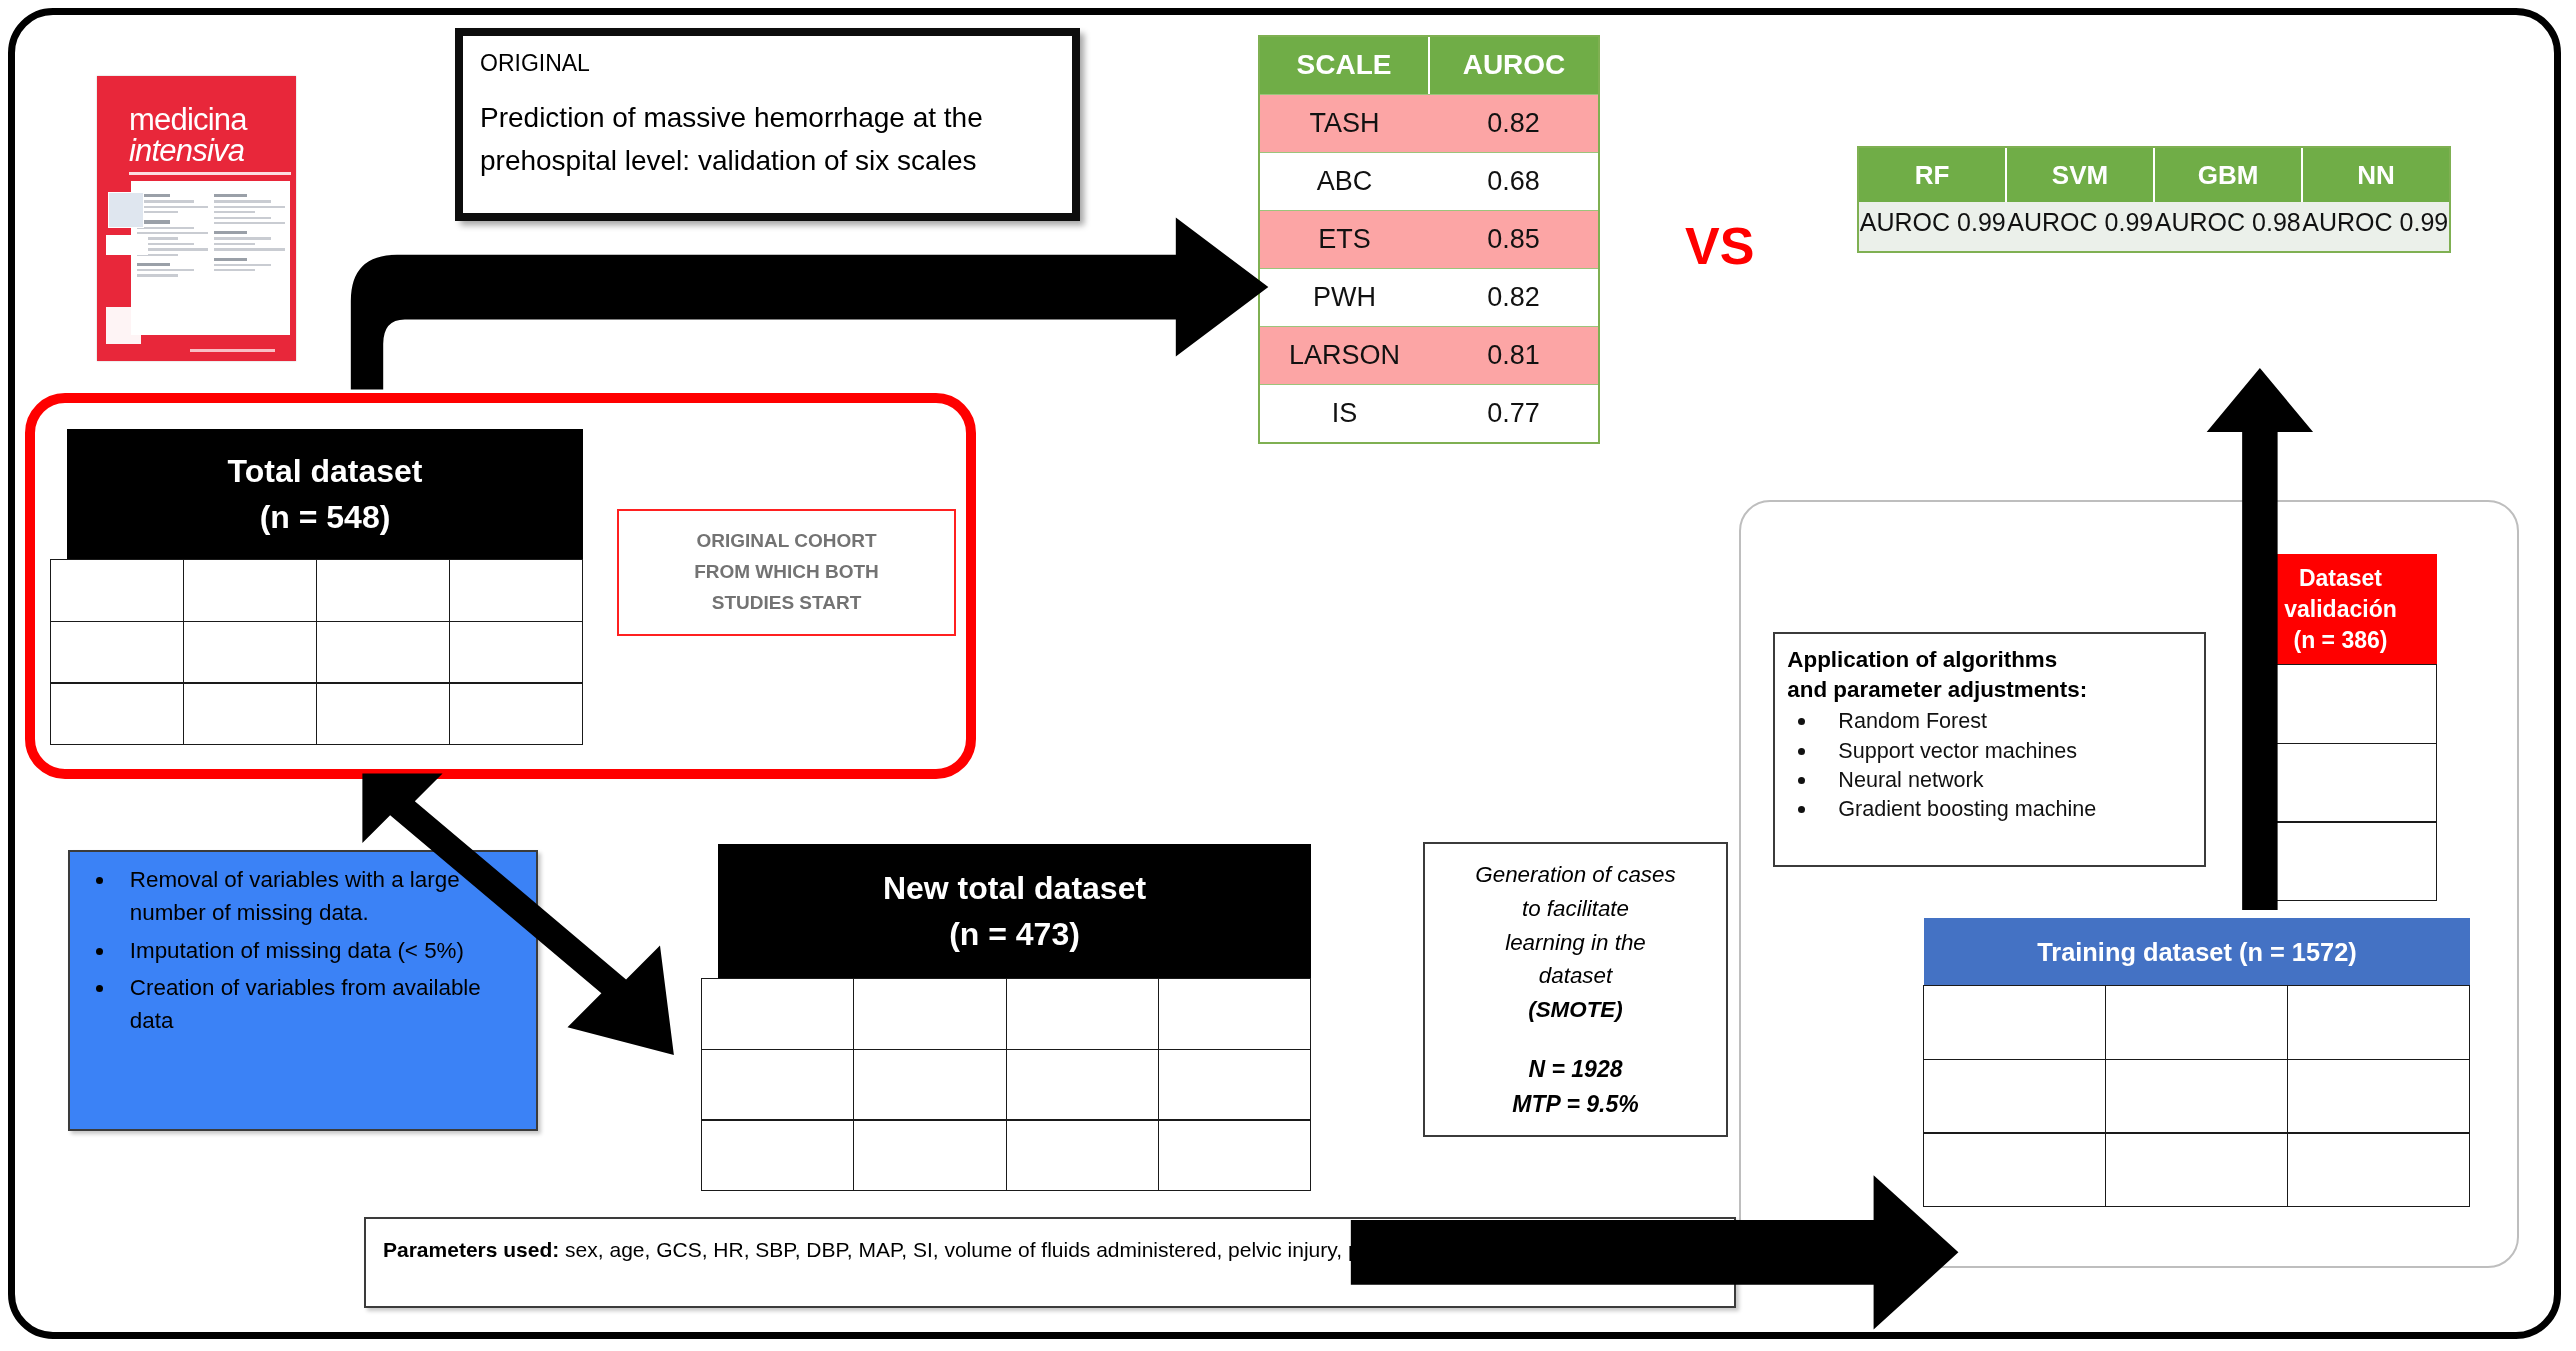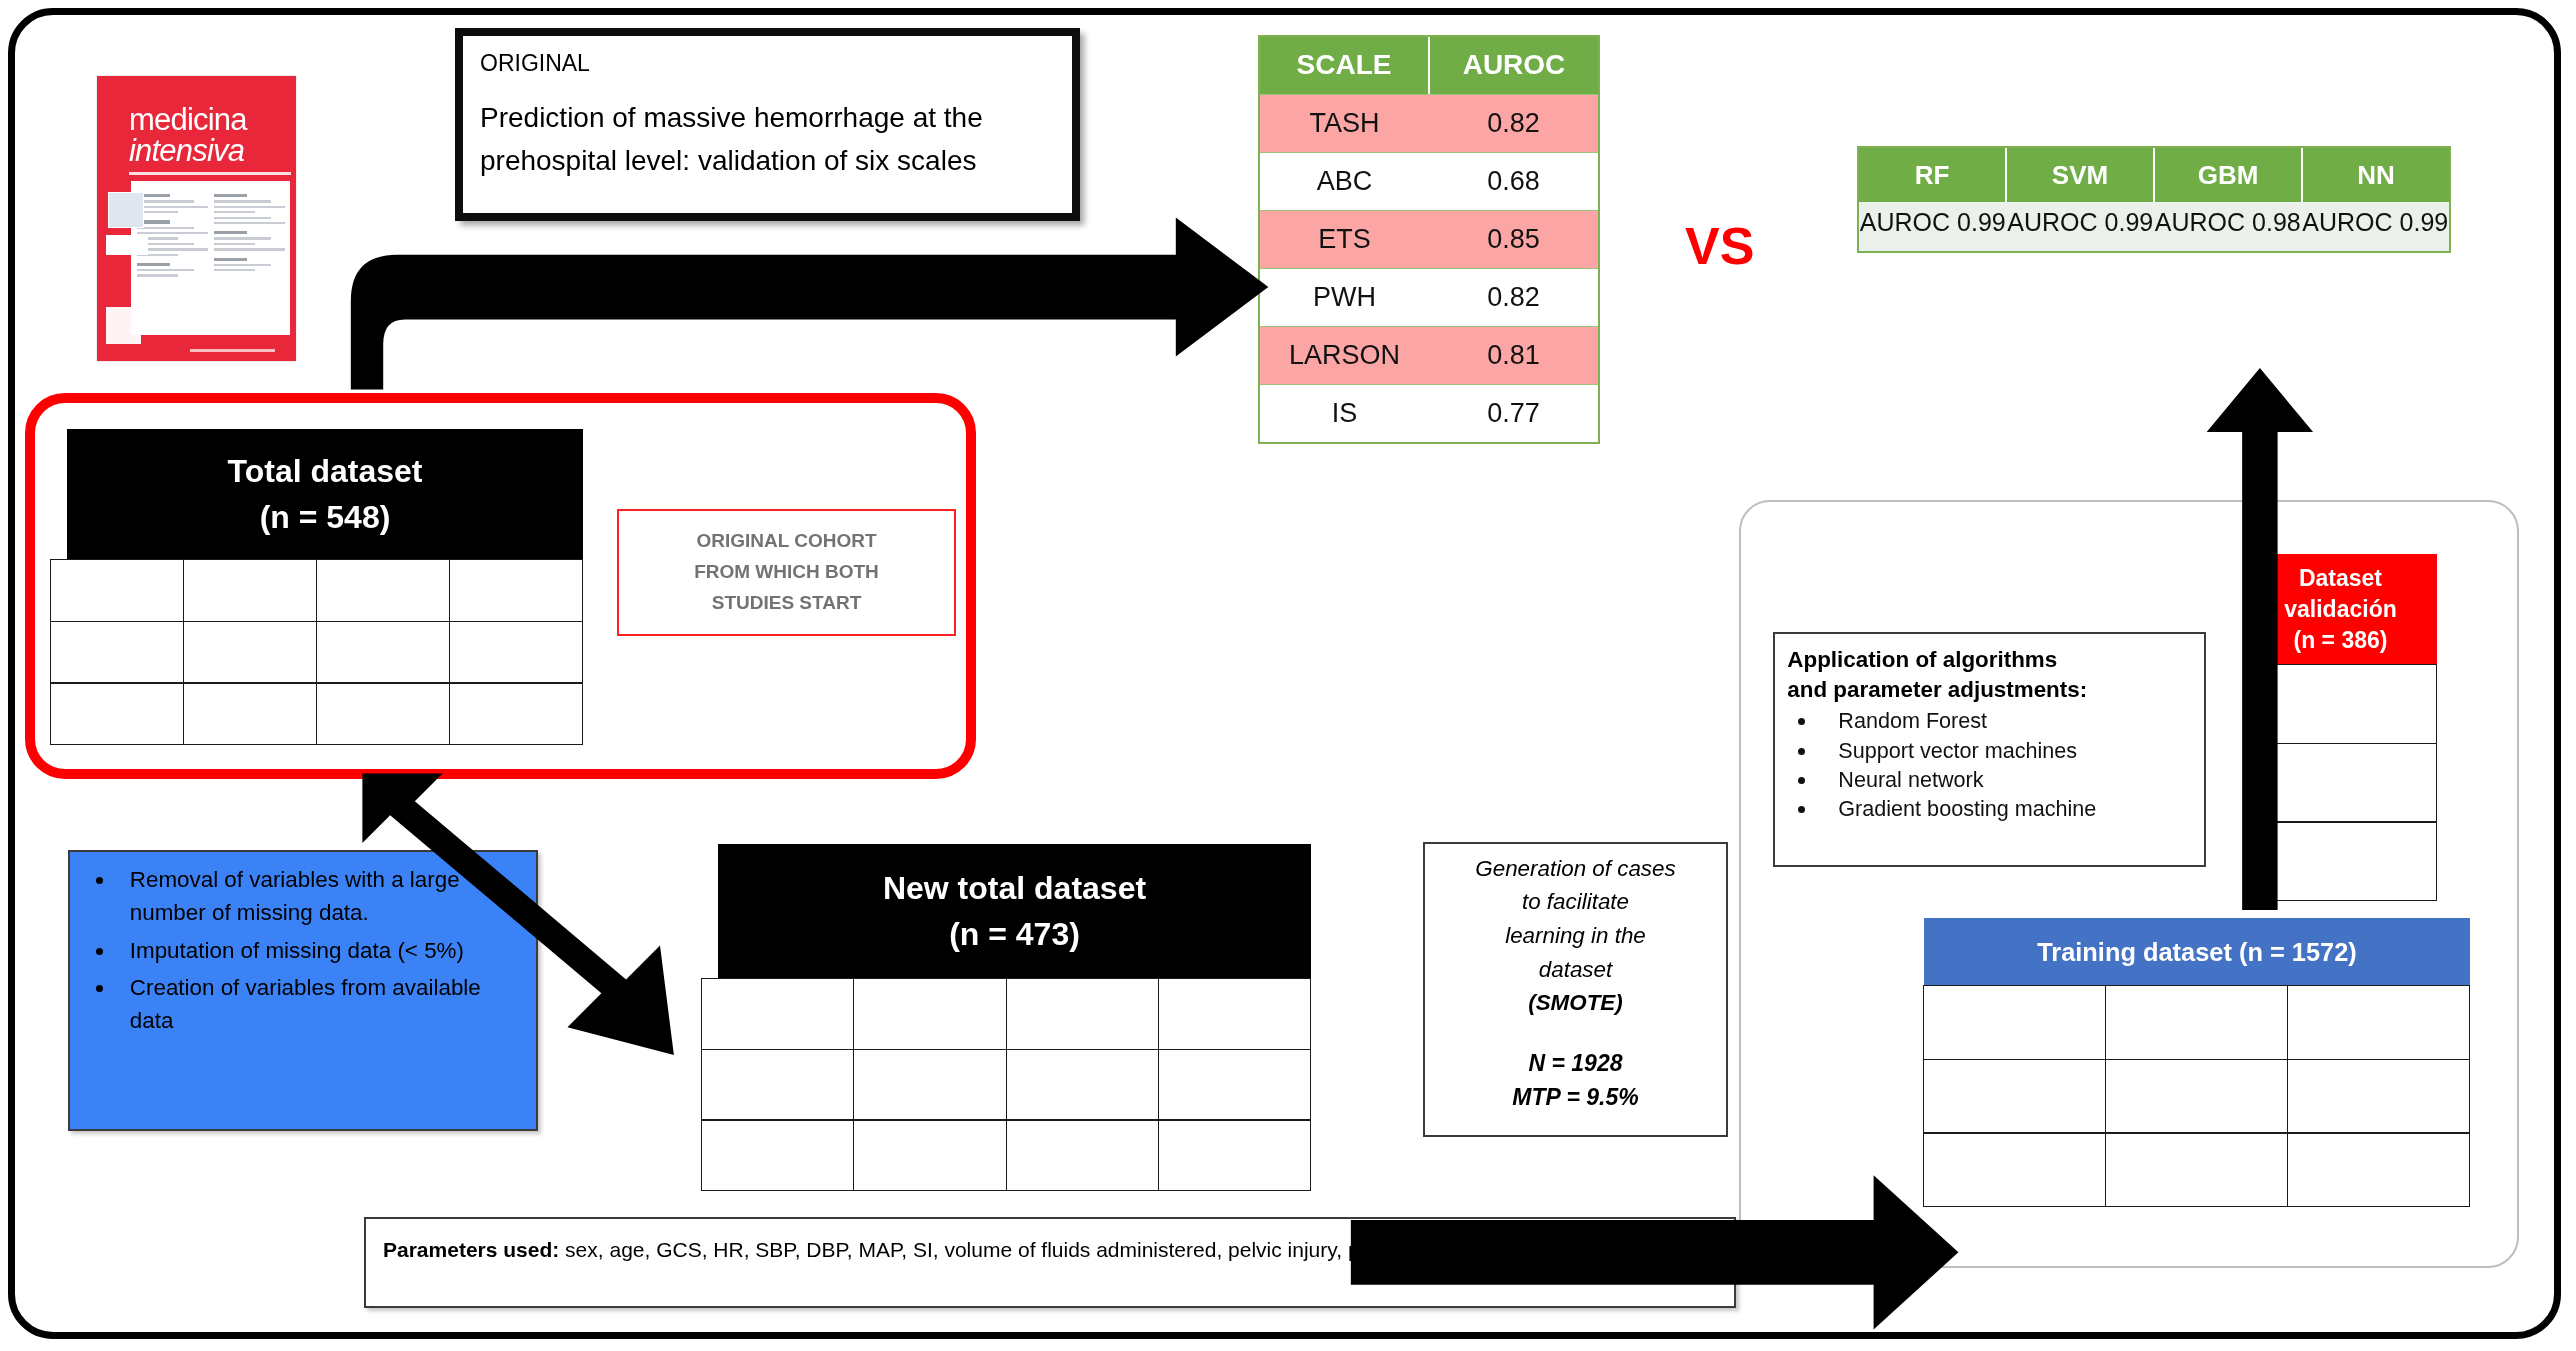--- a/index.html
+++ b/index.html
@@ -81,21 +81,21 @@
   #prep-box ul{margin:0;padding:0 0 0 35px;list-style:disc;}
   #prep-box li{font-size:22.4px;line-height:1.47;color:#000;margin-bottom:4.6px;padding-left:14px;}
 
   
   #new-dataset{left:702px;top:844px;width:609px;height:347px;}
   #nd-head{height:135px;font-size:32px;line-height:1.42;}
   #nd-rows{height:212px;}
 
   
   #smote-box{left:1423px;top:842px;width:305px;height:295px;background:#fff;border:2.3px solid #3b3b3b;
-             display:flex;flex-direction:column;justify-content:flex-start;align-items:center;
+             display:flex;flex-direction:column;justify-content:center;align-items:center;
              text-align:center;padding:7.7px 10.8px;}
   #smote-text{font-style:italic;font-size:22.4px;line-height:1.5;color:#000;}
   #smote-text b{font-weight:bold;}
   #smote-stats{margin-top:26px;font-style:italic;font-weight:bold;font-size:23px;line-height:1.48;color:#000;}
 
   
   #ml-container{left:1739px;top:500px;width:780px;height:768px;border:2.3px solid #BEBEBE;border-radius:31px;}
 
   
   #algo-box{left:1773px;top:632px;width:433px;height:235px;background:#fff;border:2.3px solid #3b3b3b;

